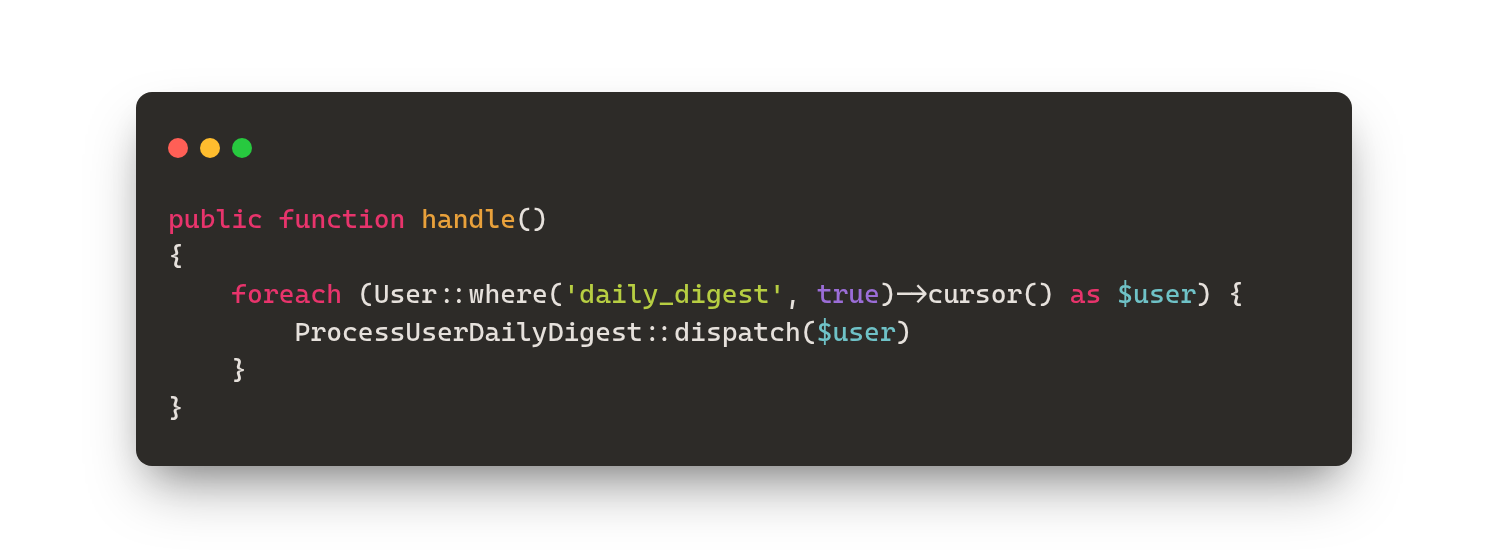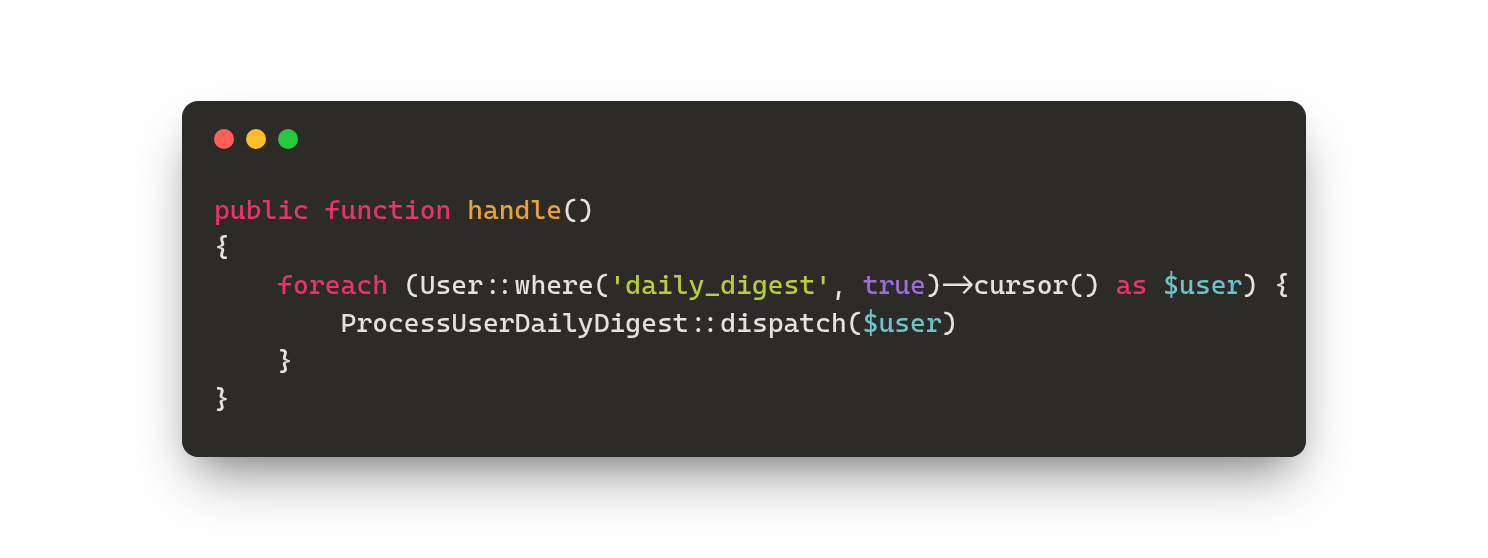--- a/index.html
+++ b/index.html
@@ -10,25 +10,25 @@
     body {
       width: 1488px;
       height: 558px;
       background: #ffffff;
       display: flex;
       align-items: center;
       justify-content: center;
       font-family: ui-monospace, "SF Mono", "Cascadia Code", "Fira Code", Menlo, Consolas, monospace;
     }
     .code-window {
-      width: 1124px;
+      width: 1216px;
       background: #2d2b28;
       border-radius: 16px;
       box-shadow: 0 30px 60px -12px rgba(0,0,0,0.35), 0 18px 36px -18px rgba(0,0,0,0.3);
-      padding: 28px 32px 40px 32px;
+      padding: 46px 32px 40px 32px;
     }
     .titlebar {
       display: flex;
       gap: 12px;
       margin-bottom: 42px;
     }
     .dot {
       width: 20px;
       height: 20px;
       border-radius: 50%;

